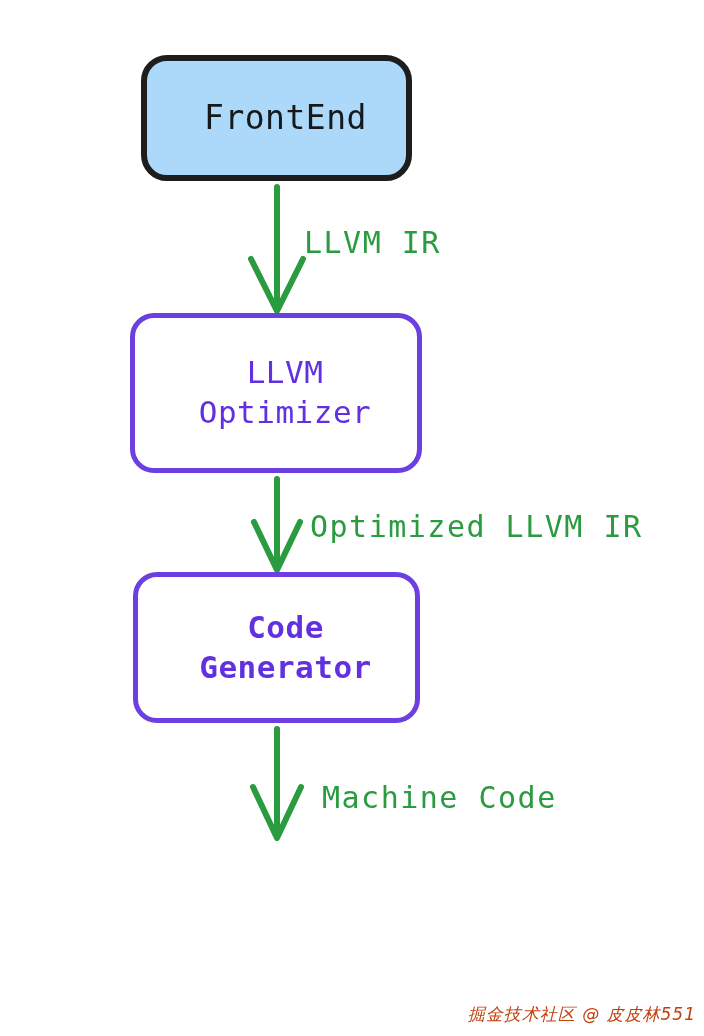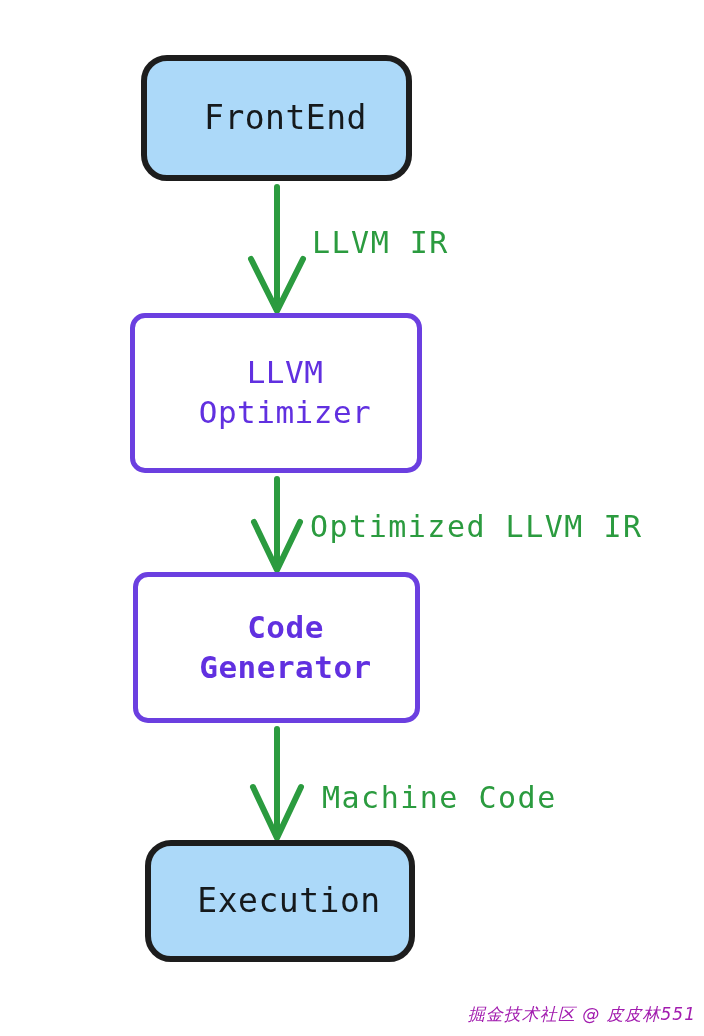--- a/index.html
+++ b/index.html
@@ -37,21 +37,21 @@
     background: #ACD9F9;
     border: 6px solid #1d1d1d;
     border-radius: 26px;
     color: #15191c;
     font-size: 33px;
   }
   
   .node-process {
     background: #ffffff;
     border: 5px solid #6B3FE0;
-    border-radius: 15px;
+    border-radius: 24px;
     color: #6130E0;
     font-size: 31px;
   }
   .edge-label {
     position: absolute;
     color: #2B9B3F;
     font-size: 30px;
     letter-spacing: 1.5px;
     white-space: nowrap;
     line-height: 1;
@@ -61,21 +61,21 @@
     left: 0;
     top: 0;
     width: 704px;
     height: 1036px;
     pointer-events: none;
   }
   .watermark {
     position: absolute;
     right: 8px;
     bottom: 10px;
-    color: #a21caf;
+    color: #c2410c;
     font-family: "DejaVu Sans", "Liberation Sans", sans-serif;
     font-size: 17px;
     letter-spacing: 1px;
     font-style: italic;
     white-space: nowrap;
   }
 </style>
 </head>
 <body>
 
@@ -105,25 +105,22 @@
   <div class="node node-process" style="left:130px; top:313px; width:292px; height:160px;">
     <span class="node-label">LLVM
 Optimizer</span>
   </div>
 
   <div class="node node-process" style="left:133px; top:572px; width:287px; height:151px;font-weight:bold;">
     <span class="node-label">Code
 Generator</span>
   </div>
 
-  <div class="node node-terminal" style="left:145px; top:840px; width:270px; height:122px;">
-    <span class="node-label">Execution</span>
-  </div>
 
-  <div class="edge-label" style="left:312px; top:228px;">LLVM IR</div>
+  <div class="edge-label" style="left:304px; top:228px;">LLVM IR</div>
 
   <div class="edge-label" style="left:322px; top:783px;">Machine Code</div>
 
   <div class="edge-label" style="left:310px; top:512px;">Optimized LLVM IR</div>
 
   <div class="watermark">掘金技术社区 @ 皮皮林551</div>
 
 </div>
 
 </body></html>

